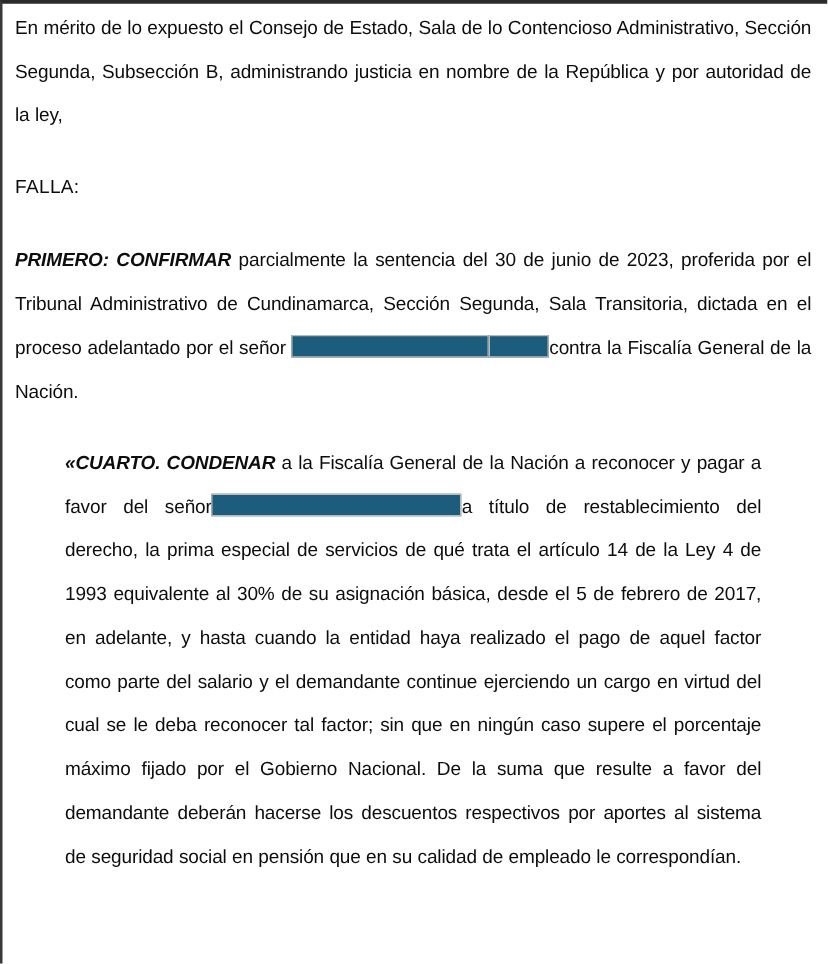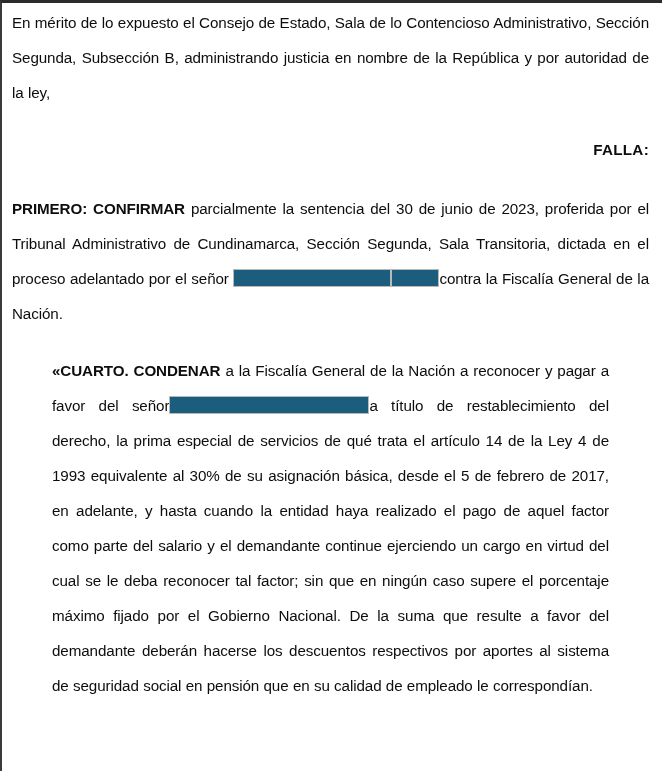--- a/index.html
+++ b/index.html
@@ -33,29 +33,29 @@
     color: #0d0d0d;
     text-align: justify;
     text-justify: inter-word;
     letter-spacing: -0.1px;
     word-spacing: 0.2px;
   }
   .gap-sm { height: 11px; }
   .gap-md { height: 22px; }
   .gap-lg { height: 24px; }
   .center {
-    text-align: right;
-    font-weight: bold;
+    text-align: left;
+    font-weight: normal;
     font-size: 15.2px;
     line-height: 35px;
     color: #0d0d0d;
     margin: 0;
     letter-spacing: 0.3px;
   }
-  b, strong { font-weight: bold; }
+  b, strong { font-weight: bold; font-style: italic; }
   .quoted {
     margin: 0;
     padding-left: 40px;
     width: 597px;
     box-sizing: border-box;
   }
   .quoted p.para {
     text-align: justify;
   }
   .redact {

